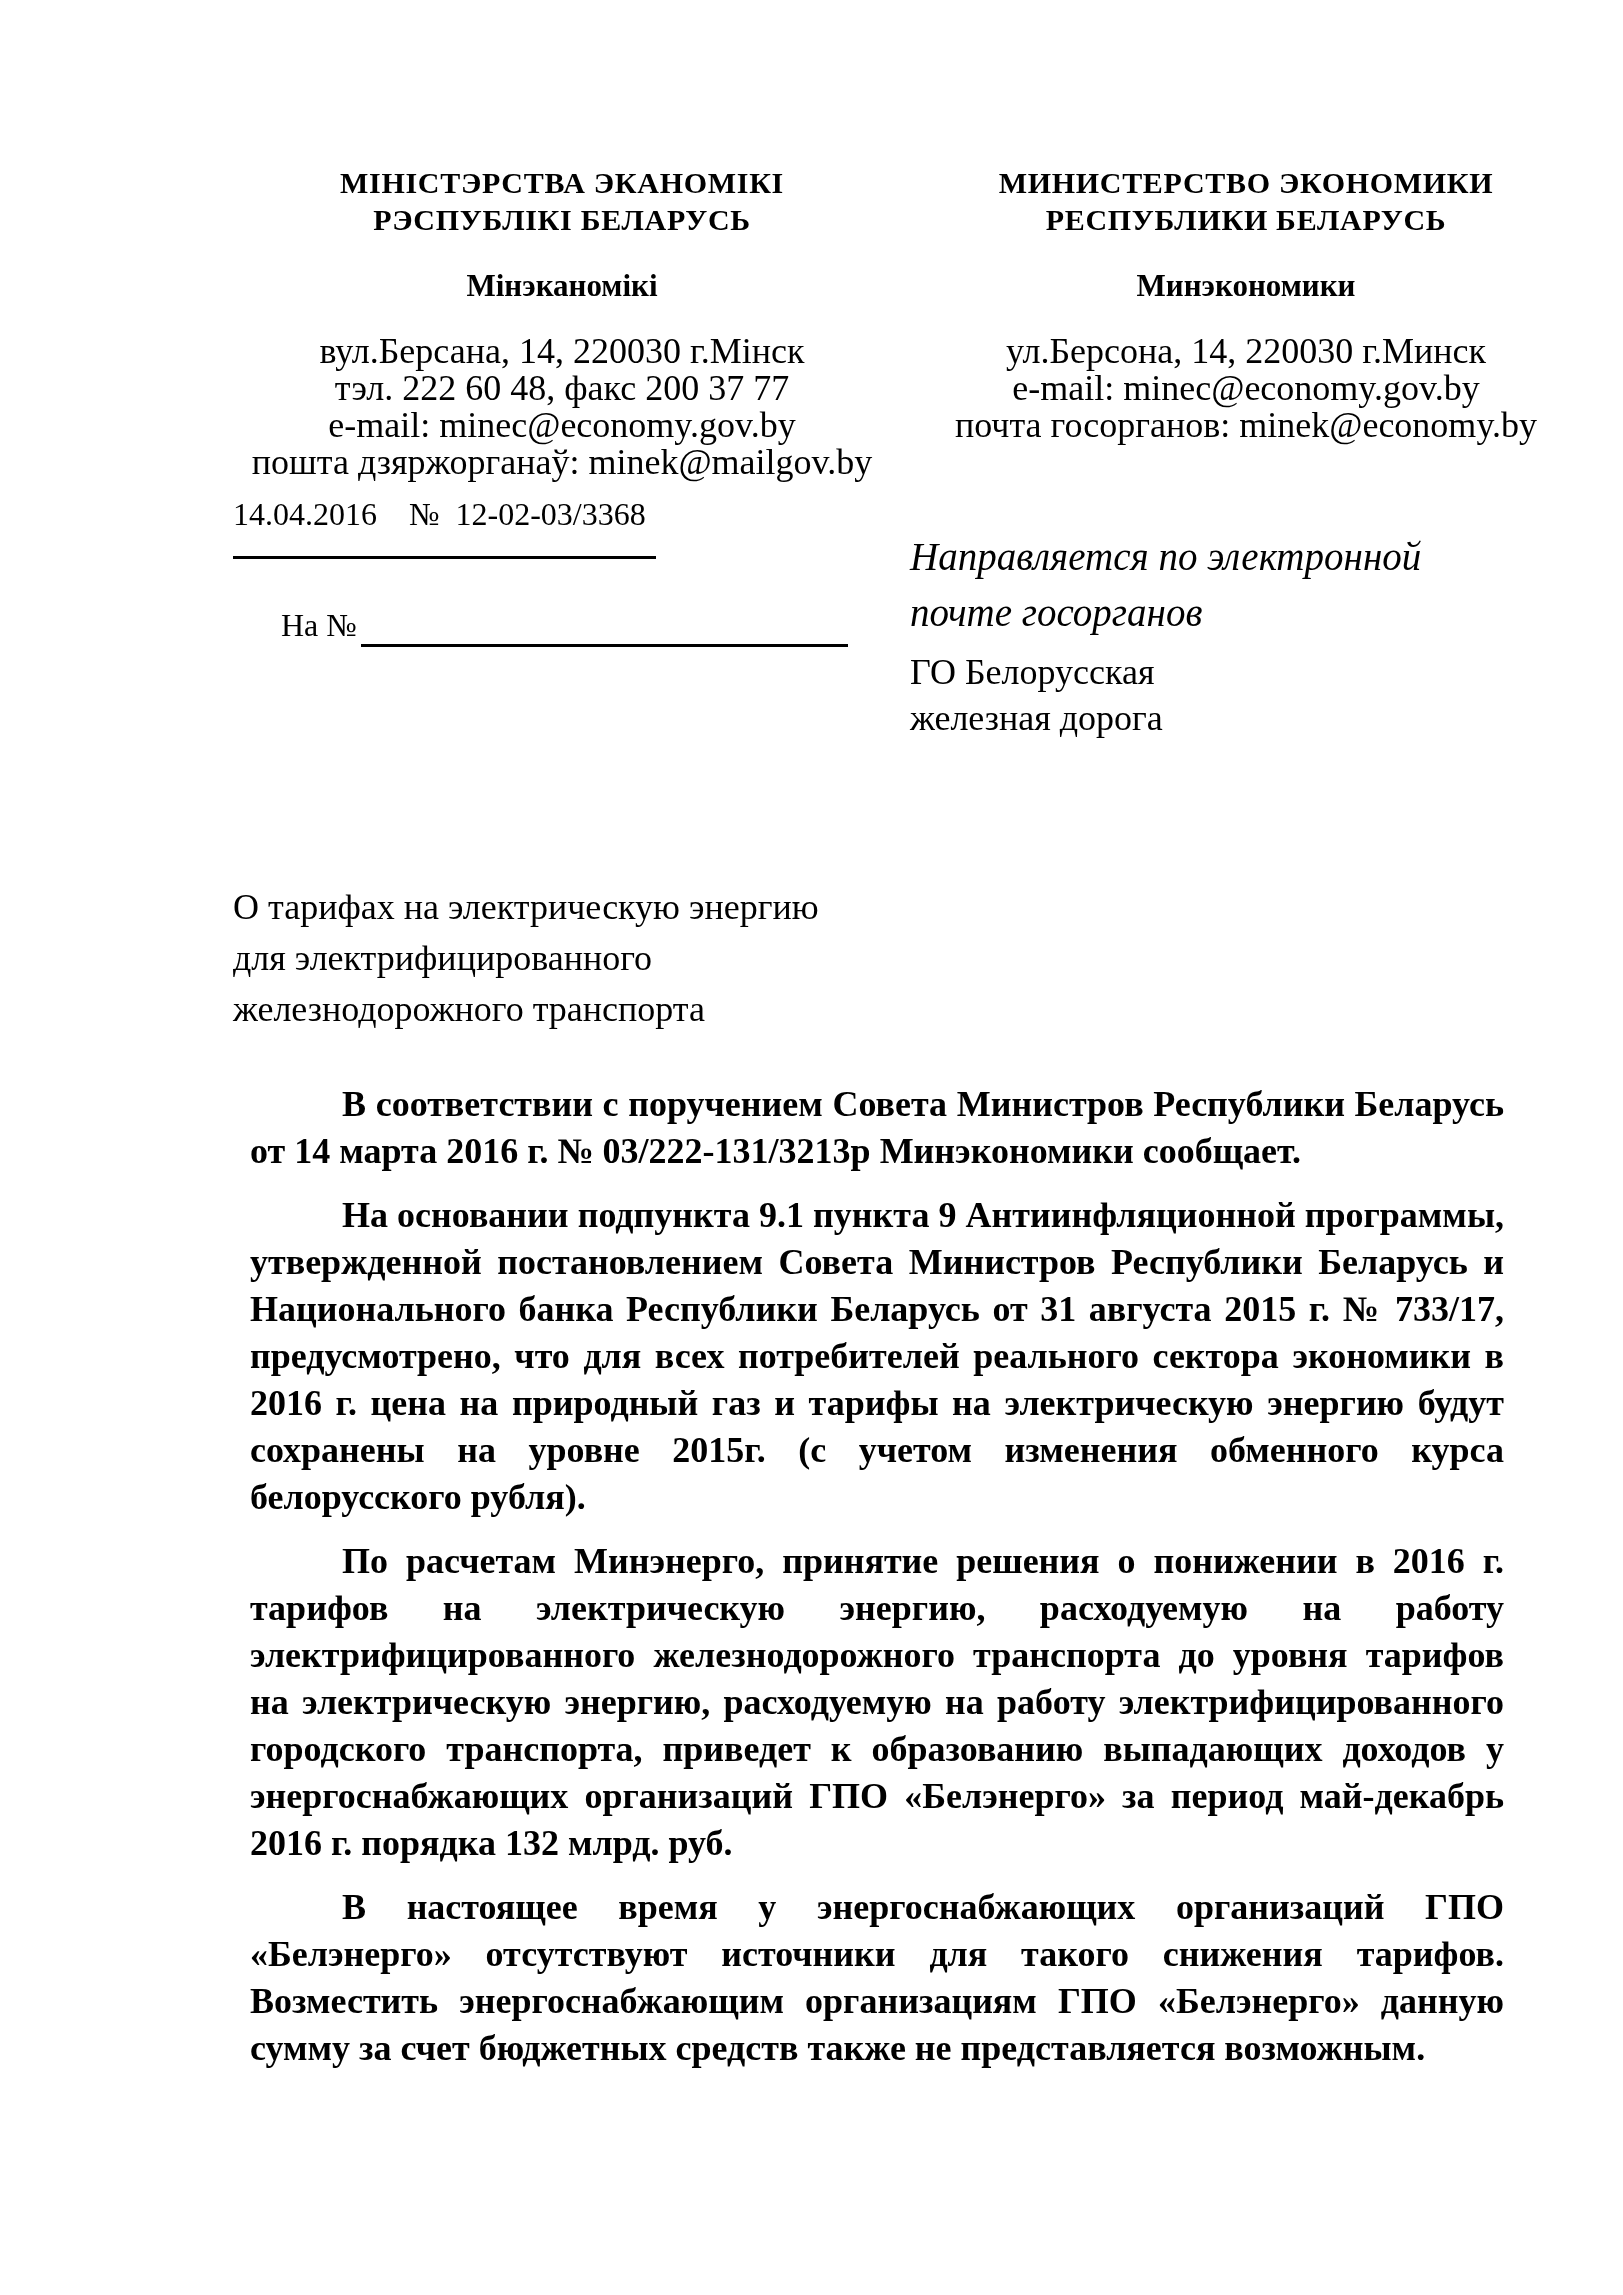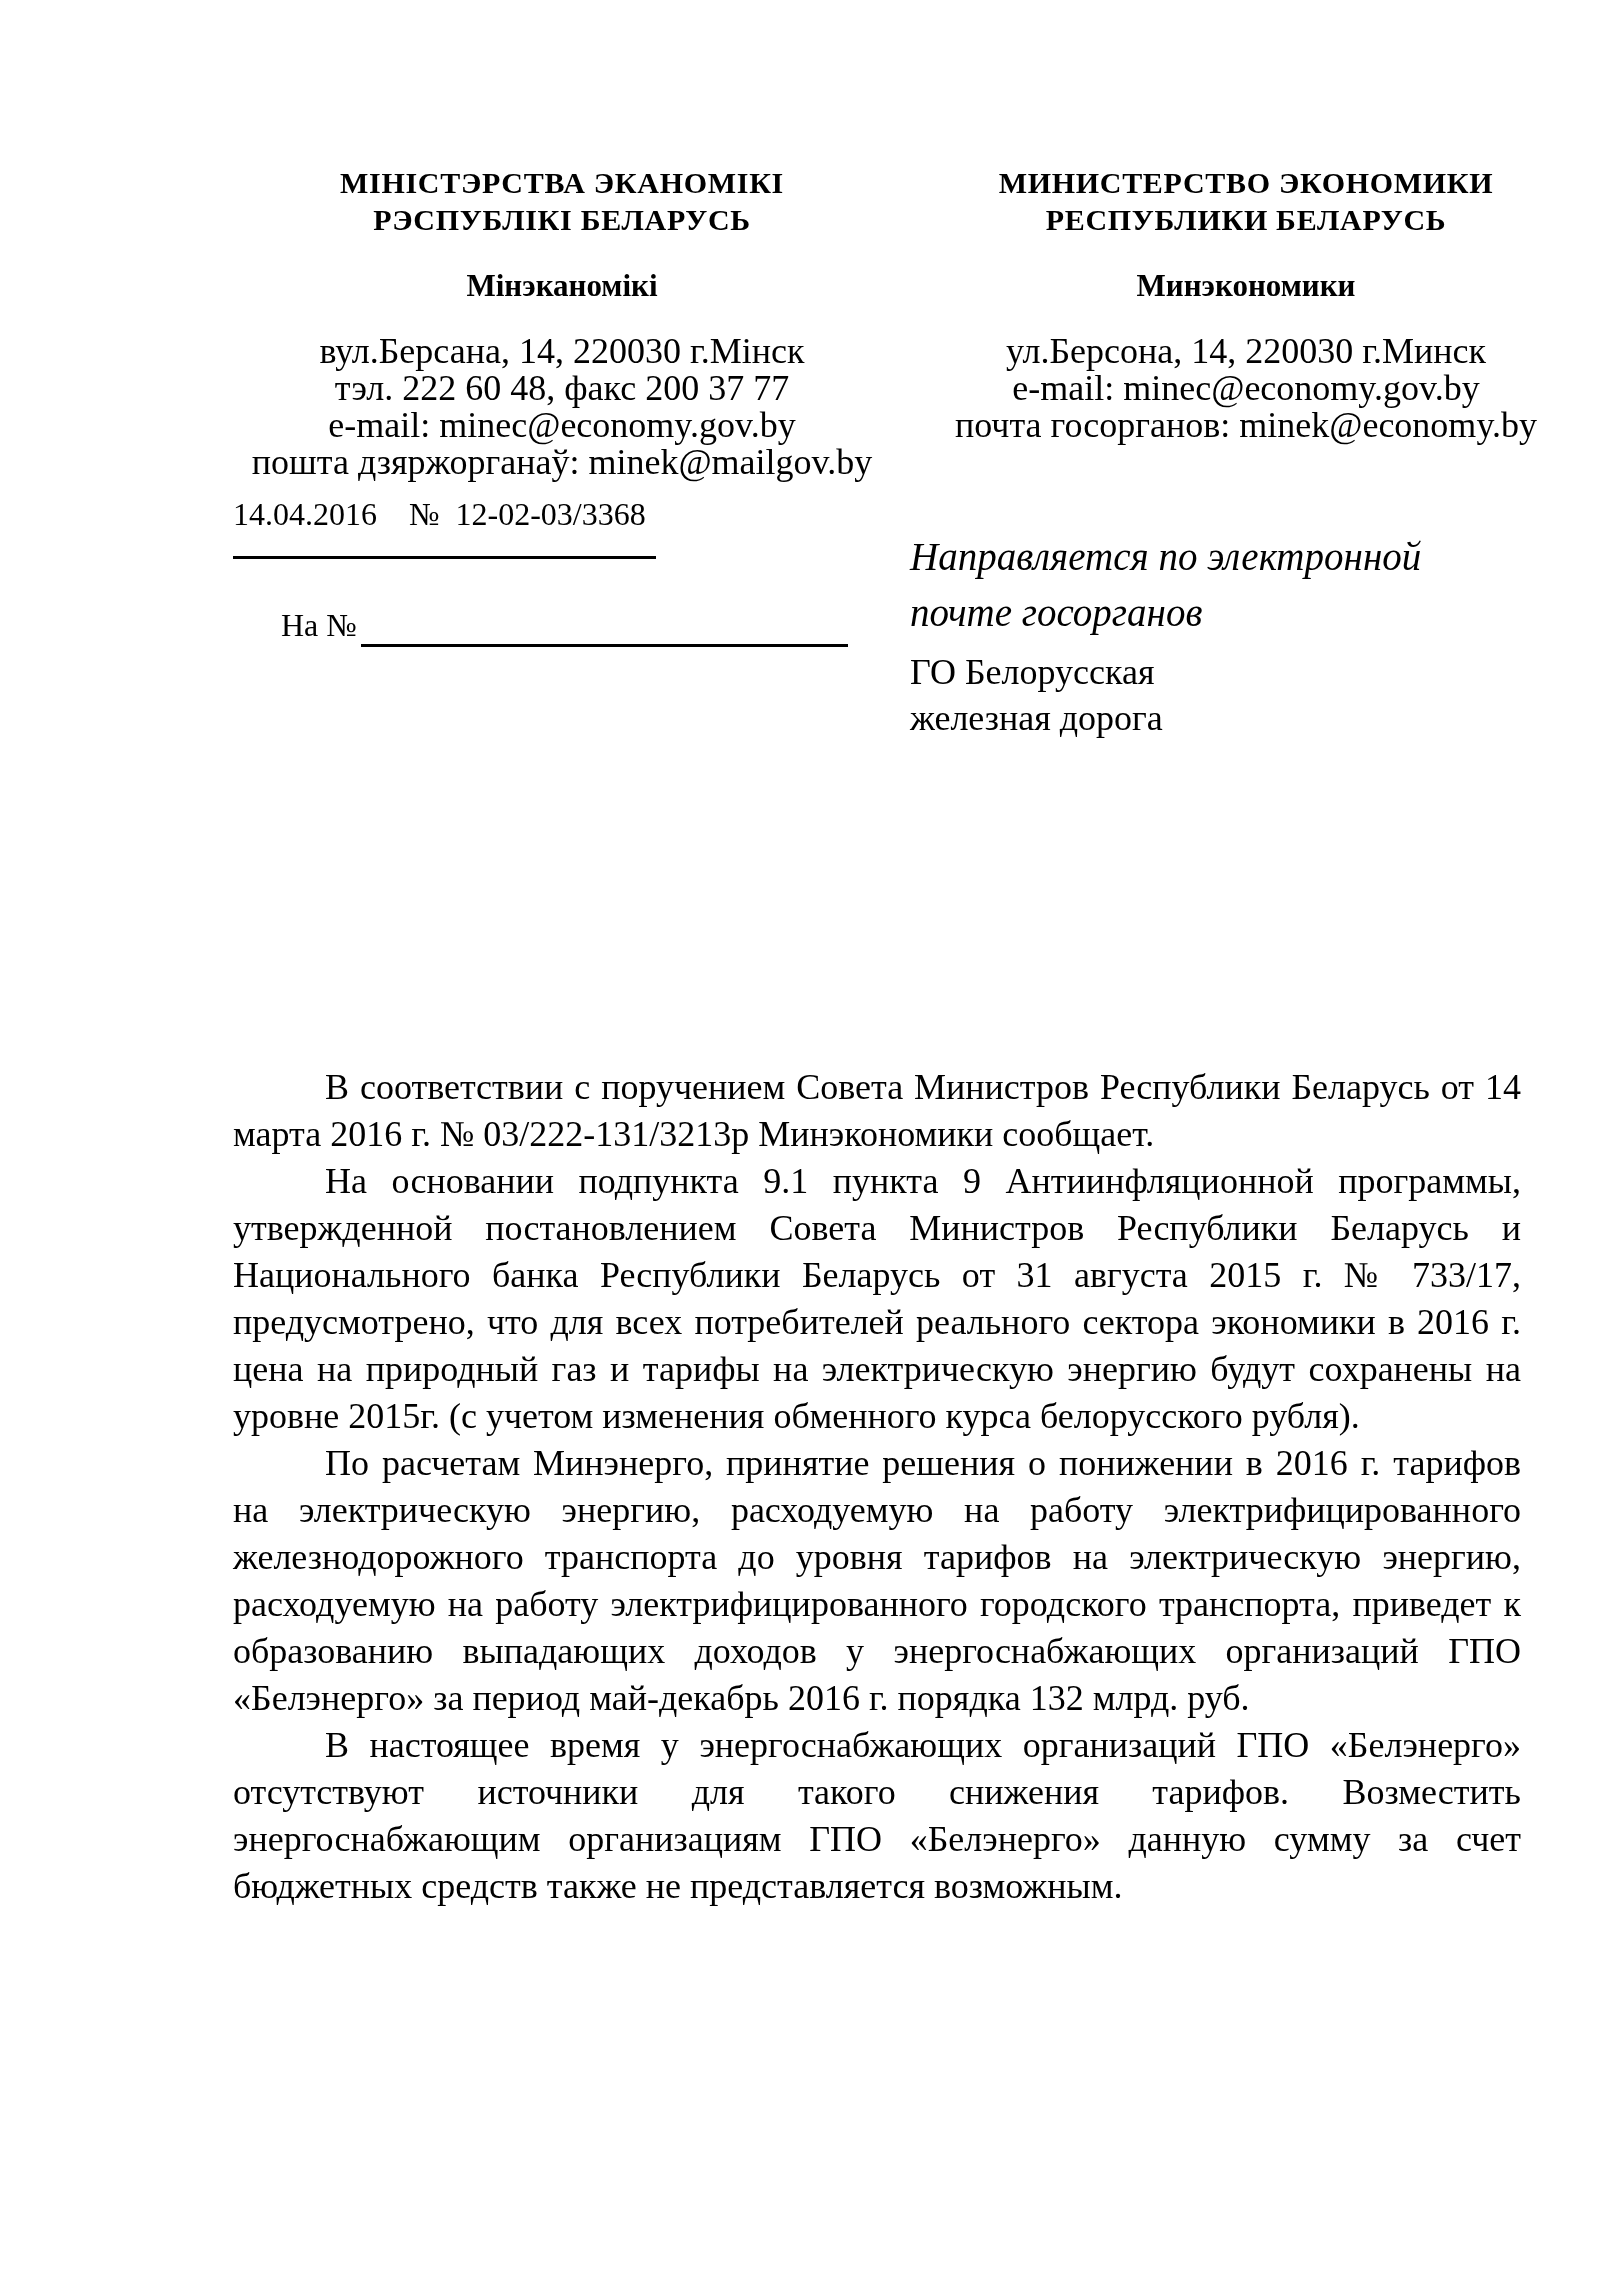--- a/index.html
+++ b/index.html
@@ -61,21 +61,21 @@
     position: absolute; left: 233px; top: 882px;
     font-size: 36px; line-height: 51px;
   }
 
   
   .body-block {
     position: absolute; left: 233px; top: 1064px; width: 1288px;
     font-size: 36px; line-height: 47px;
     text-align: justify;
   }
-  .body-block p { margin: 0; text-indent: 92px; }
+  .body-block p { margin: 17px; text-indent: 92px; font-weight: bold; }
 </style>
 </head>
 <body>
 
 <div class="page">
 
   <header class="letterhead">
 
     <div class="lh-col lh-left">
       <div class="org-name">
@@ -115,20 +115,25 @@
     </div>
   </div>
 
   <div class="note-block">Направляется по электронной почте госорганов</div>
 
   <div class="addressee-block">
     <div>ГО Белорусская</div>
     <div>железная дорога</div>
   </div>
 
+  <div class="subject-block">
+    <div>О тарифах на электрическую энергию</div>
+    <div>для электрифицированного</div>
+    <div>железнодорожного транспорта</div>
+  </div>
 
   <div class="body-block">
     <p>В соответствии с поручением Совета Министров Республики Беларусь от 14 марта 2016 г. № 03/222-131/3213р Минэкономики сообщает.</p>
     <p>На основании подпункта 9.1 пункта 9 Антиинфляционной программы, утвержденной постановлением Совета Министров Республики Беларусь и Национального банка Республики Беларусь от 31 августа 2015 г. № 733/17, предусмотрено, что для всех потребителей реального сектора экономики в 2016 г. цена на природный газ и тарифы на электрическую энергию будут сохранены на уровне 2015г. (с учетом изменения обменного курса белорусского рубля).</p>
     <p>По расчетам Минэнерго, принятие решения о понижении в 2016 г. тарифов на электрическую энергию, расходуемую на работу электрифицированного железнодорожного транспорта до уровня тарифов на электрическую энергию, расходуемую на работу электрифицированного городского транспорта, приведет к образованию выпадающих доходов у энергоснабжающих организаций ГПО «Белэнерго» за период май-декабрь 2016 г. порядка 132 млрд. руб.</p>
     <p>В настоящее время у энергоснабжающих организаций ГПО «Белэнерго» отсутствуют источники для такого снижения тарифов. Возместить энергоснабжающим организациям ГПО «Белэнерго» данную сумму за счет бюджетных средств также не представляется возможным.</p>
   </div>
 
 </div>
 

